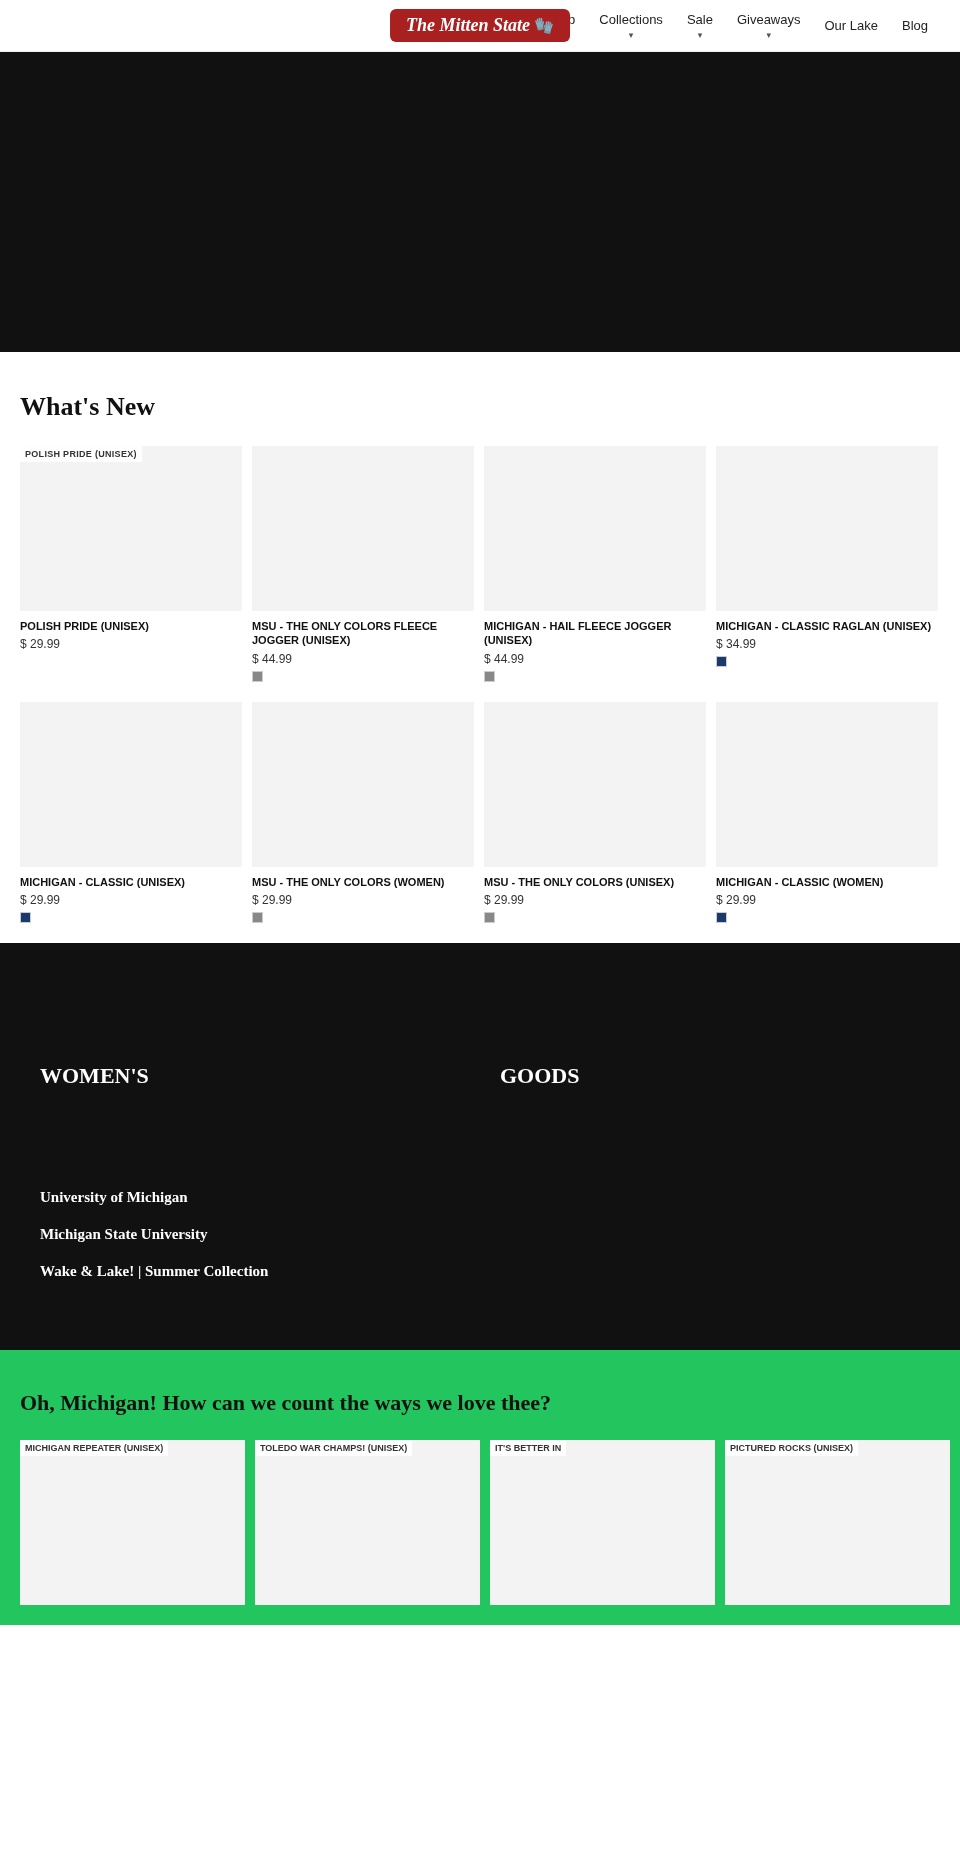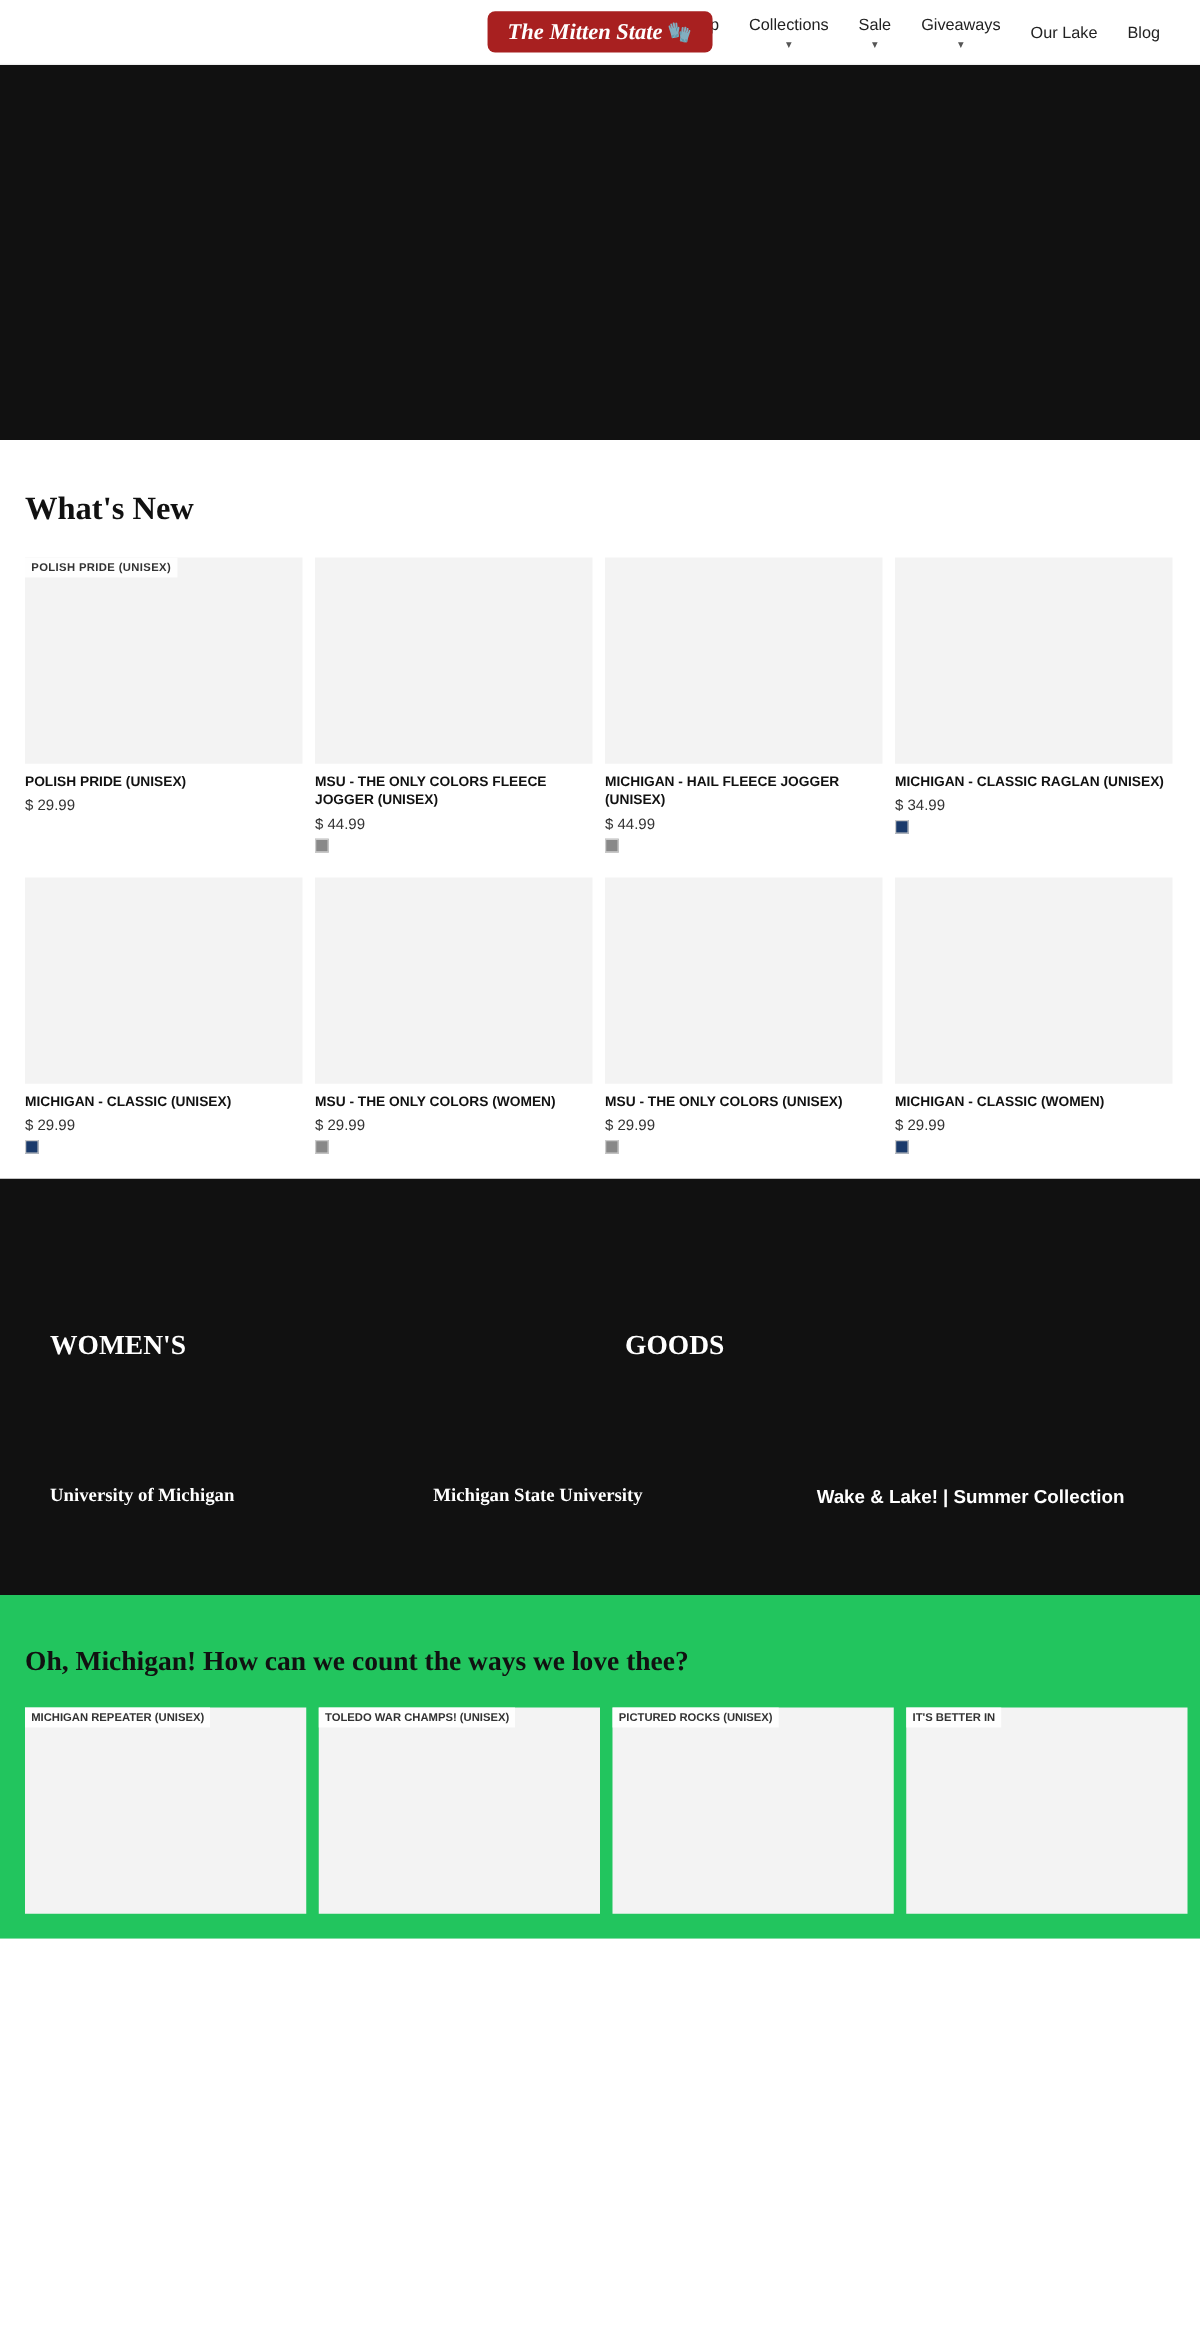--- a/index.html
+++ b/index.html
@@ -305,28 +305,28 @@
 
   <div style="display:flex; gap:0; width:100%; margin-bottom: 60px;">
     <div style="flex:1; color:#fff; font-size:22px; font-weight:bold; font-family:Georgia,serif; text-transform:uppercase; padding: 60px 20px 10px 20px;">
       <span>WOMEN'S</span>
     </div>
     <div style="flex:1; color:#fff; font-size:22px; font-weight:bold; font-family:Georgia,serif; text-transform:uppercase; padding: 60px 20px 10px 20px;">
       <span>Goods</span>
     </div>
   </div>
 
-  <div style="display:flex; gap:0; width:100%;">
+  <div style="display:flex; gap:0; width:100%;flex-direction:column;">
     <div style="flex:1; color:#fff; font-size:15px; font-weight:bold; font-family:Georgia,serif; padding: 10px 20px; cursor:pointer;">
       <span>University of Michigan</span>
     </div>
     <div style="flex:1; color:#fff; font-size:15px; font-weight:bold; font-family:Georgia,serif; padding: 10px 20px; cursor:pointer;">
       <span>Michigan State University</span>
     </div>
-    <div style="flex:1; color:#fff; font-size:15px; font-weight:bold; font-family:Liberation Sans, sans-serif; padding: 10px 20px; cursor:pointer;">
+    <div style="flex:1; color:#fff; font-size:15px; font-weight:bold; font-family:Liberation Serif, serif; padding: 10px 20px; cursor:pointer;">
       <span>Wake &amp; Lake! | Summer Collection</span>
     </div>
   </div>
 </section>
 
 <section class="michigan-section">
   <h2 class="michigan-title">Oh, Michigan! How can we count the ways we love thee?</h2>
 
   <div class="michigan-products-row">
     <div class="michigan-product-col">
@@ -334,22 +334,22 @@
         <span class="michigan-label">MICHIGAN REPEATER (UNISEX)</span>
       </div>
     </div>
     <div class="michigan-product-col">
       <div class="michigan-product-img">
         <span class="michigan-label">TOLEDO WAR CHAMPS! (UNISEX)</span>
       </div>
     </div>
     <div class="michigan-product-col">
       <div class="michigan-product-img">
-        <span class="michigan-label">PICTURED ROCKS (UNISEX)</span>
+        <span class="michigan-label">IT'S BETTER IN</span>
       </div>
     </div>
     <div class="michigan-product-col">
       <div class="michigan-product-img">
-        <span class="michigan-label">IT'S BETTER IN</span>
+        <span class="michigan-label">PICTURED ROCKS (UNISEX)</span>
       </div>
     </div>
   </div>
 </section>
 
 </body></html>

